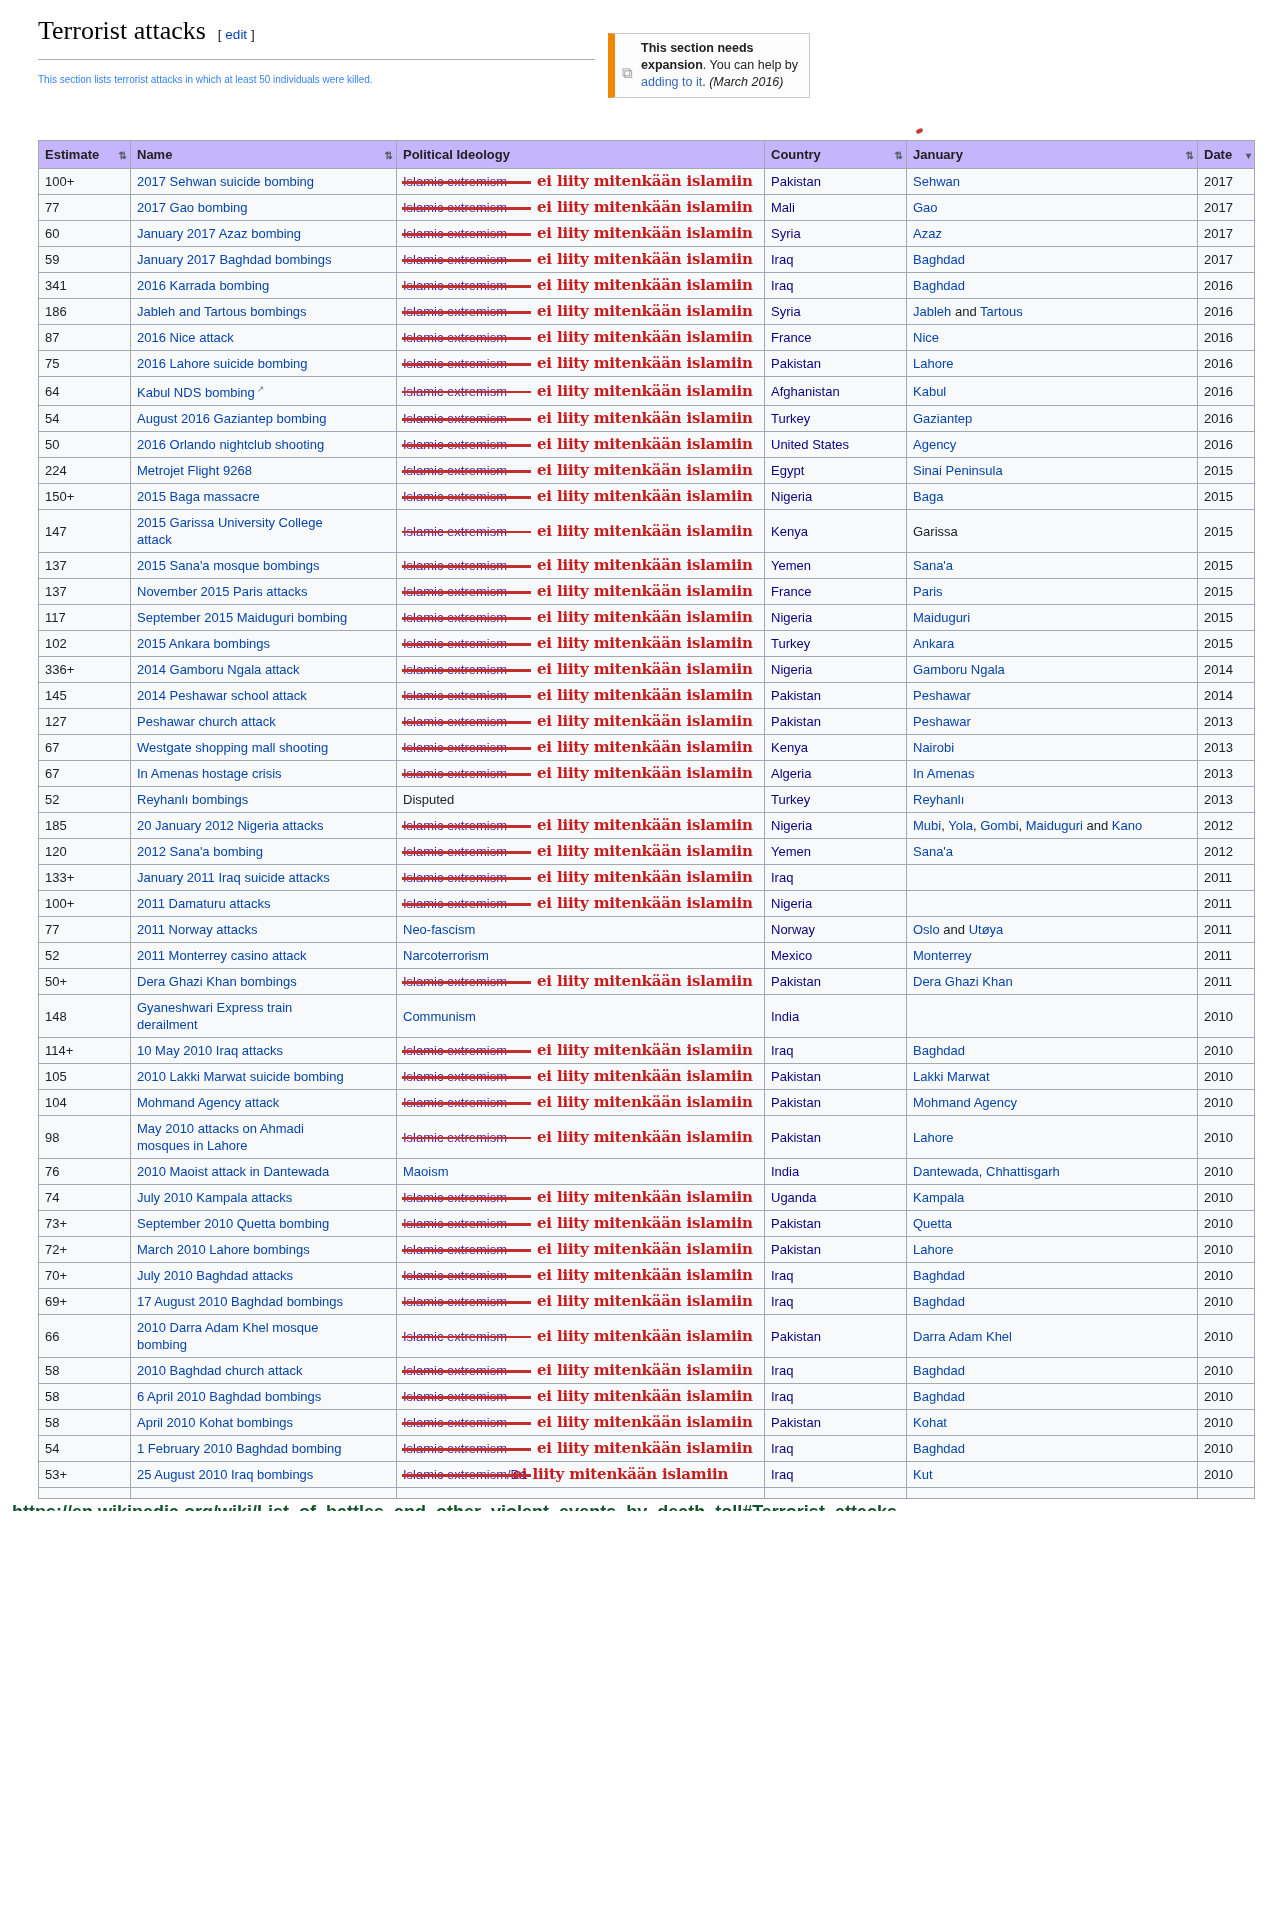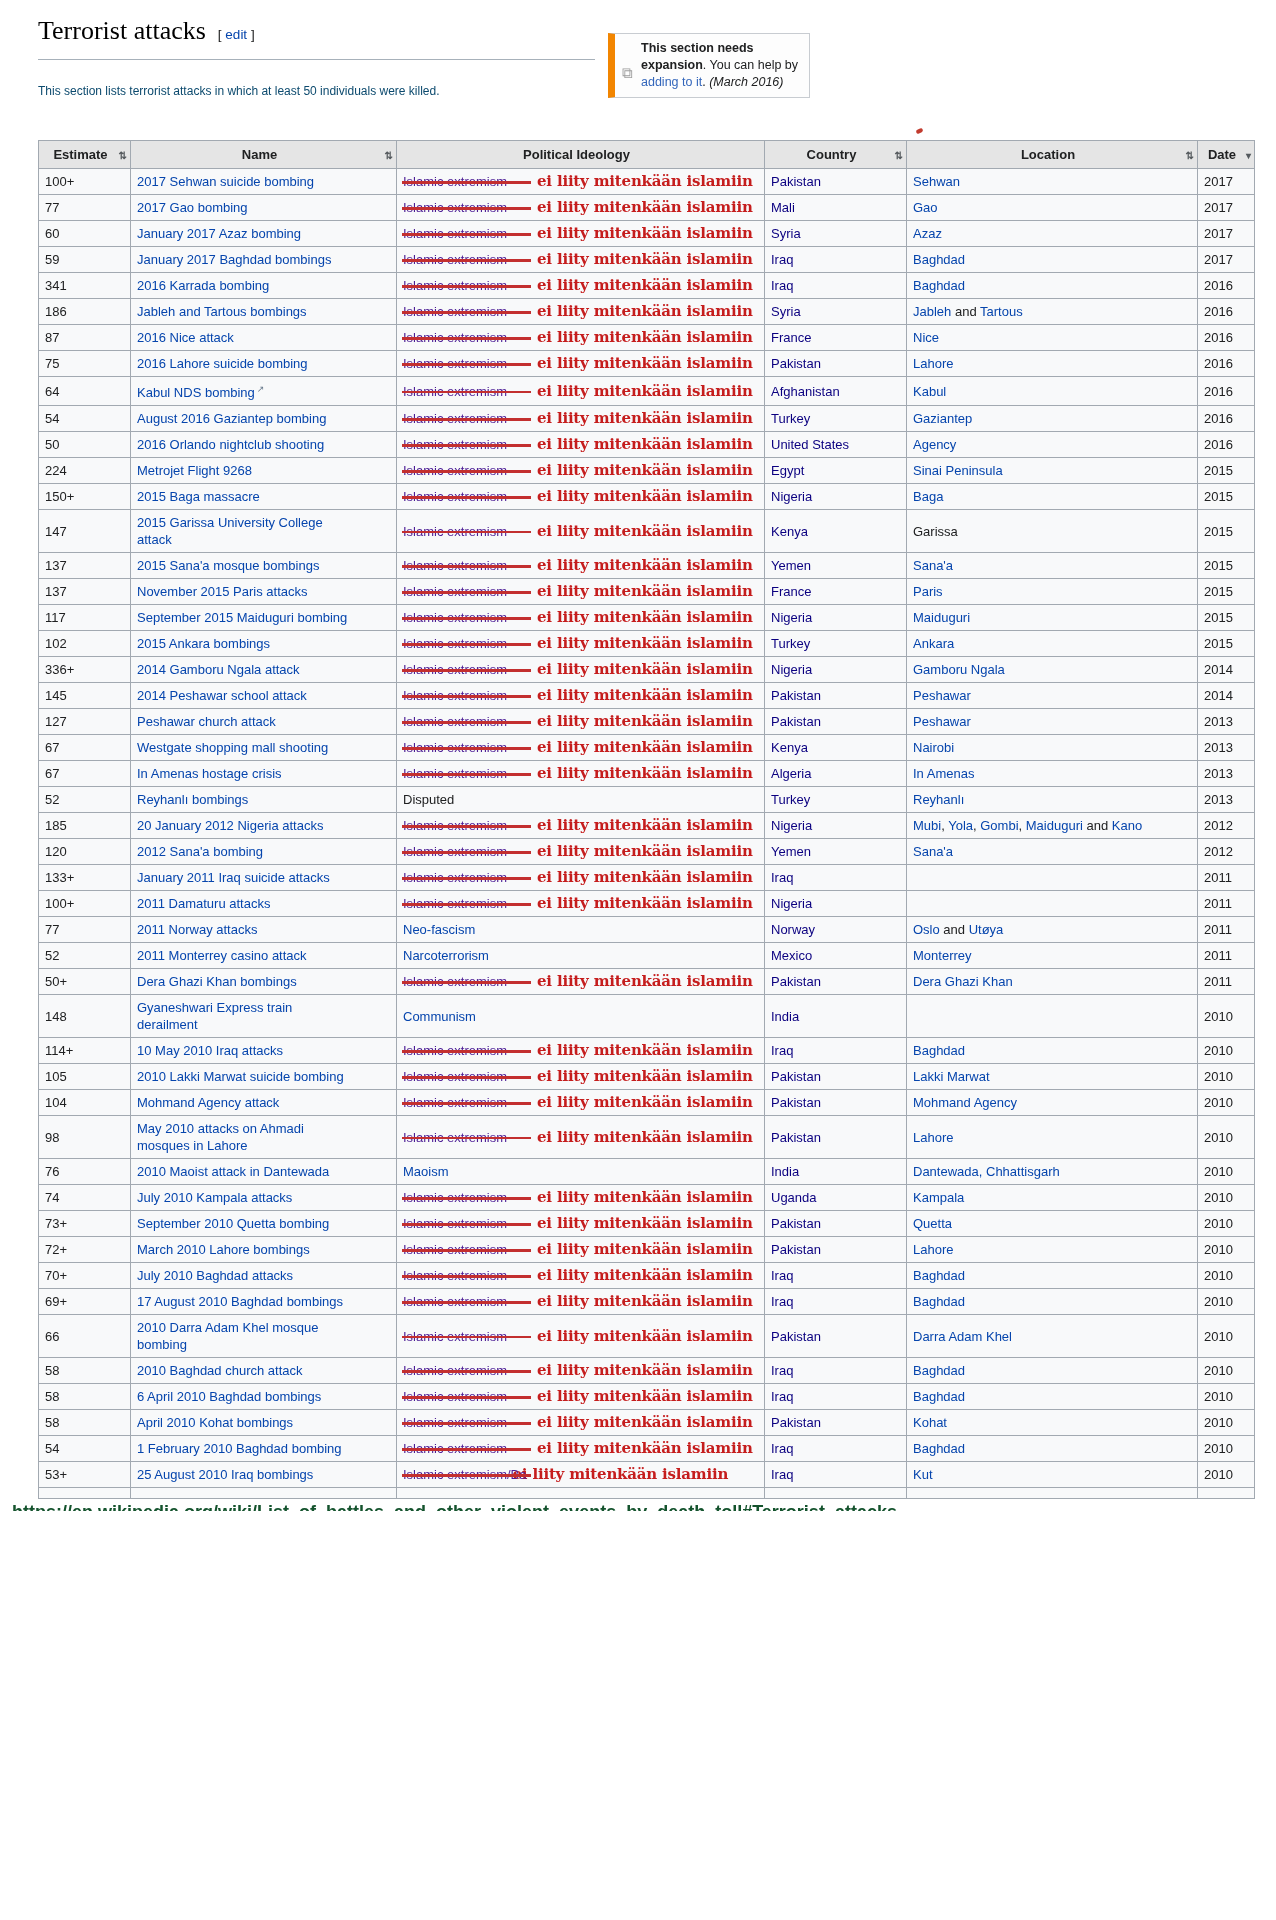--- a/index.html
+++ b/index.html
@@ -5,41 +5,41 @@
   html,body{margin:0;padding:0;background:#fff;}
   body{font-family:"Liberation Sans",sans-serif;color:#202122;}
   .stage{position:relative;width:1276px;height:1511px;background:#ffffff;overflow:hidden;margin-left:8px;}
 
   
   .title{position:absolute;left:30px;top:16px;margin:0;font-family:"Liberation Serif",serif;
          font-weight:400;font-size:26px;color:#000;}
   .editsec{font-family:"Liberation Sans",sans-serif;font-size:13.5px;color:#202122;margin-left:12px;}
   .editsec .edit-link{color:#0645ad;cursor:pointer;}
   .rule{position:absolute;left:30px;top:59px;width:557px;height:1px;background:#a7b1ba;}
-  .intro{position:absolute;left:30px;top:72px;font-size:12px;color:#0c4a6e;}
+  .intro{position:absolute;left:30px;top:64px;font-size:10px;color:#3b82f6;}
 
   
   .expbox{position:absolute;left:600px;top:33px;width:160px;background:#fdfdfd;
           border:1px solid #c8ccd1;border-left:7px solid #f28500;
           padding:6px 8px 6px 26px;font-size:12.5px;line-height:17px;color:#202122;}
   .expbox .expicon{position:absolute;left:7px;top:30px;color:#9d9d9d;font-size:15px;}
   .expbox a{color:#3366bb;text-decoration:none;cursor:pointer;}
   .expbox i{color:#202122;}
 
   
   .red-mark{position:absolute;left:908px;top:129px;width:7px;height:4px;background:#c23b2e;
             border-radius:2px;transform:rotate(-25deg);}
 
   
   .tablewrap{position:absolute;left:30px;top:140px;}
   table.wikitable{border-collapse:collapse;table-layout:fixed;background:#f8f9fa;
                   font-size:13px;line-height:17px;color:#202122;}
   .wikitable th,.wikitable td{border:1px solid #a2a9b1;padding:4px 6px;text-align:left;
                   vertical-align:middle;overflow:hidden;}
-  .wikitable th{background:#e5e5e5;text-align:center;font-weight:bold;position:relative;
+  .wikitable th{background:#c4b5fd;text-align:left;font-weight:bold;position:relative;
                 padding:5px 14px 5px 6px;cursor:pointer;}
   .sort{position:absolute;right:3px;top:50%;transform:translateY(-50%);
         font-size:10px;color:#54595d;}
   a{text-decoration:none;cursor:pointer;}
   .link{color:#0645ad;}
   .clink{color:#0b0080;}
   .plain{color:#202122;}
 
   
   .struck{color:#4c1d95;position:relative;display:inline-block;margin-right:30px;white-space:nowrap;}
@@ -83,21 +83,21 @@
           <col style="width: 142px;">
           <col style="width: 291px;">
           <col style="width: 57px;">
         </colgroup>
         <thead>
           <tr>
             <th><span>Estimate</span><span class="sort">⇅</span></th>
             <th><span>Name</span><span class="sort">⇅</span></th>
             <th><span>Political Ideology</span></th>
             <th><span>Country</span><span class="sort">⇅</span></th>
-            <th><span>Location</span><span class="sort">⇅</span></th>
+            <th><span>January</span><span class="sort">⇅</span></th>
             <th><span>Date</span><span class="sort">▾</span></th>
           </tr>
         </thead>
         <tbody>
           <tr>
             <td class="est">100+</td>
             <td class="name"><a class="link">2017 Sehwan suicide bombing</a></td>
             <td class="ideo"><span class="struck">Islamic extremism</span><span class="vandal">ei liity mitenkään islamiin</span></td>
             <td class="country"><a class="clink">Pakistan</a></td>
             <td class="loc"><a class="link">Sehwan</a></td>

